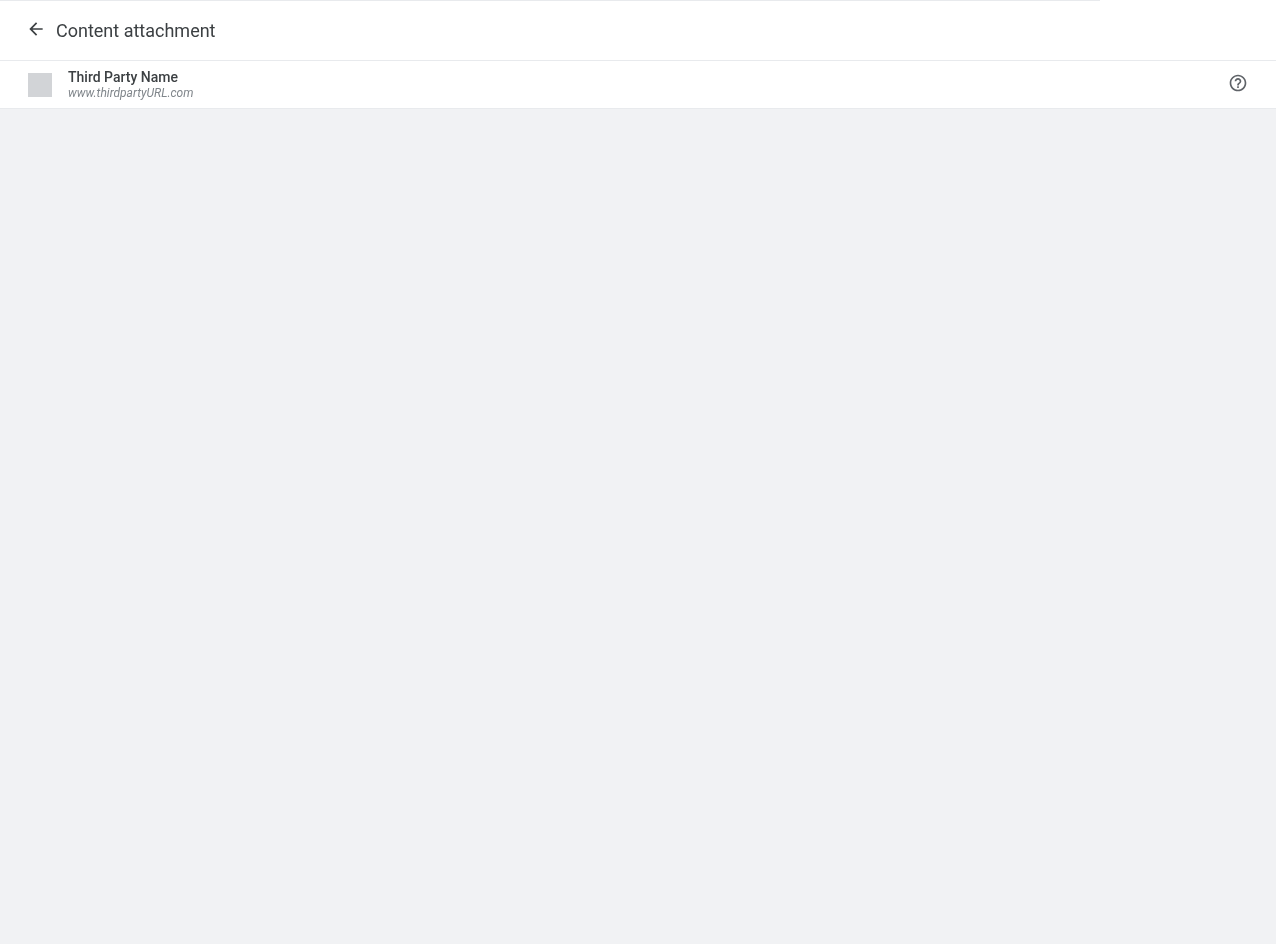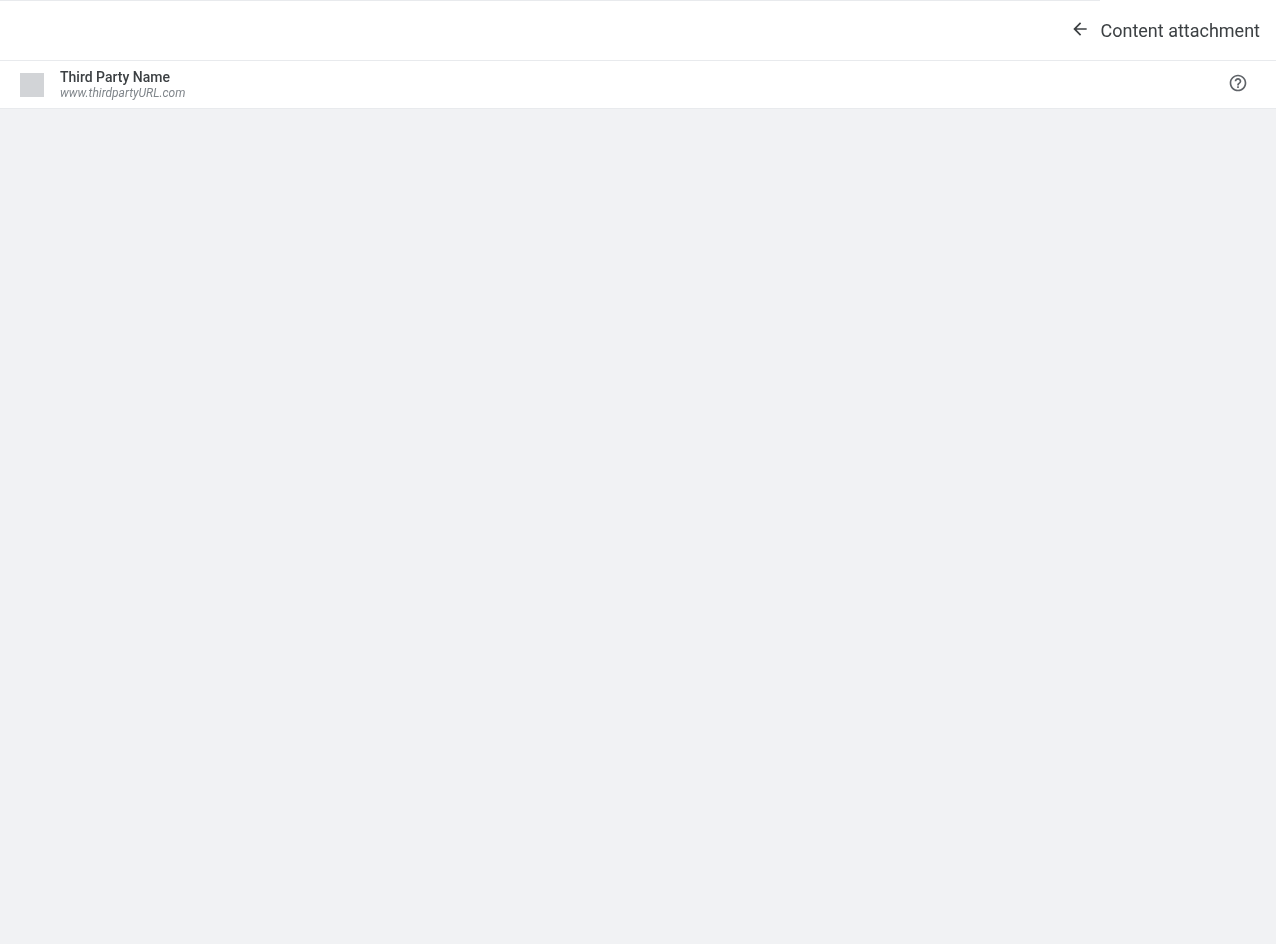--- a/index.html
+++ b/index.html
@@ -20,21 +20,20 @@
       margin: 0 0 0 0;
       width: 1100px;
     }
     .header {
       display: flex;
       align-items: center;
       height: 60px;
       padding: 0 16px;
       background: #ffffff;
       border-bottom: 1px solid #e8eaed;
-      justify-content: flex-end;
     }
     .back-button {
       width: 40px;
       height: 40px;
       border: none;
       background: transparent;
       border-radius: 50%;
       cursor: pointer;
       display: flex;
       align-items: center;
@@ -48,21 +47,21 @@
     }
     .header-title {
       font-size: 18px;
       color: #3c4043;
       font-weight: 400;
     }
     .subheader {
       display: flex;
       align-items: center;
       height: 48px;
-      padding: 0 20px;
+      padding: 0 28px;
       background: #ffffff;
       border-bottom: 1px solid #e8eaed;
       position: relative;
     }
     .logo-placeholder {
       width: 24px;
       height: 24px;
       background: #d2d4d7;
       margin-right: 16px;
       flex-shrink: 0;

